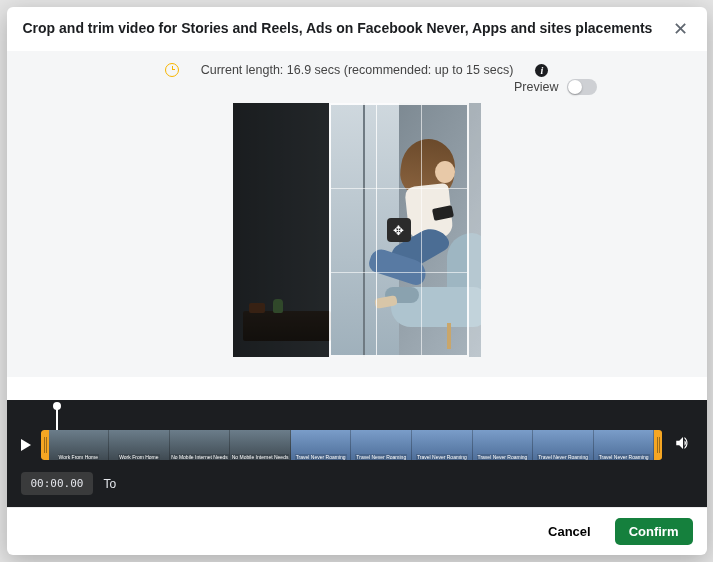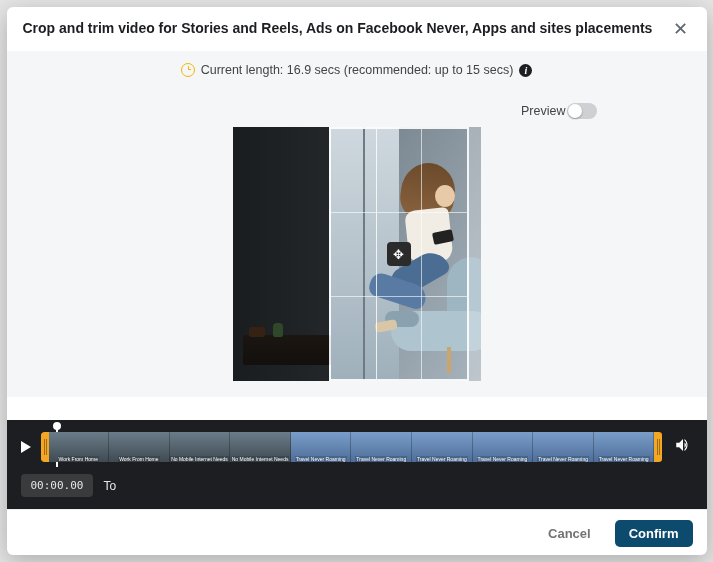--- a/index.html
+++ b/index.html
@@ -2,26 +2,26 @@
 <html><head>
 <meta charset="utf-8">
 <style>
 * { box-sizing: border-box; margin: 0; padding: 0; }
 body { font-family: -apple-system, BlinkMacSystemFont, "Segoe UI", Helvetica, Arial, sans-serif; background: #e5e5e5; width: 713px; height: 562px; overflow: hidden; display: flex; align-items: center; justify-content: center; }
 .modal { width: 700px; height: 548px; background: #fff; border-radius: 6px; box-shadow: 0 6px 24px rgba(0,0,0,0.25); display: flex; flex-direction: column; overflow: hidden; position: relative; }
 .modal-header { padding: 12px 16px; display: flex; align-items: flex-start; justify-content: space-between; }
 .modal-title { font-size: 14px; font-weight: 700; color: #1c1e21; line-height: 1.3; padding-right: 12px; }
 .close-btn { width: 20px; height: 20px; background: transparent; border: none; cursor: pointer; display: flex; align-items: center; justify-content: center; color: #606770; font-size: 18px; }
 .editor-area { flex: 1; background: #f5f6f7; display: flex; flex-direction: column; align-items: center; padding: 12px 0 16px 0; }
-.status-row { display: flex; align-items: center; gap: 6px; font-size: 12.5px; color: #444; margin-bottom: 26px; text-align: right; }
+.status-row { display: flex; align-items: center; gap: 22px; font-size: 12.5px; color: #444; margin-bottom: 2px; text-align: right; }
 .clock-icon { width: 14px; height: 14px; border: 1.5px solid #f7b500; border-radius: 50%; position: relative; }
 .clock-icon::before { content:""; position:absolute; top:2px; left:50%; width:1px; height:4px; background:#f7b500; transform-origin: bottom; }
 .clock-icon::after { content:""; position:absolute; top:5px; left:50%; width:3px; height:1px; background:#f7b500; }
 .info-icon { width: 13px; height: 13px; border-radius: 50%; background:#1c1e21; color:#fff; font-size:10px; font-weight:700; display:flex; align-items:center; justify-content:center; font-style: italic; font-family: Georgia, serif; }
-.preview-toggle-row { width: 480px; display: flex; justify-content: flex-end; align-items: center; gap: 1px; font-size: 12.5px; color: #444; margin-bottom: 8px; }
+.preview-toggle-row { width: 480px; display: flex; justify-content: flex-end; align-items: center; gap: 8px; font-size: 12.5px; color: #444; margin-bottom: 8px; }
 .toggle { width: 30px; height: 16px; border-radius: 10px; background: #ced0d4; position: relative; }
 .toggle::after { content:""; position:absolute; width:14px; height:14px; background:#fff; border-radius:50%; top:1px; left:1px; box-shadow:0 1px 2px rgba(0,0,0,0.3);}
 .crop-stage { width: 248px; height: 254px; position: relative; background: linear-gradient(120deg,#5d6a73 0%, #8b97a0 60%, #a8b4bd 100%); overflow: hidden; }
 .dark-overlay { position:absolute; top:0; left:0; bottom:0; width:96px; background: rgba(0,0,0,0.55); }
 .light-overlay { position:absolute; top:0; right:0; bottom:0; width:12px; background: rgba(255,255,255,0.25); }
 .scene { position:absolute; inset:0; }
 .wall { position:absolute; left:0; top:0; width:96px; height:100%; background: linear-gradient(90deg,#3a4146, #4e565c); }
 .window { position:absolute; left:96px; top:0; width:70px; height:100%; background: linear-gradient(180deg,#cfd8de 0%, #9fb0bb 100%); }
 .window-frame { position:absolute; left:96px; top:0; width:70px; height:100%; }
 .window-frame::before { content:""; position:absolute; left:34px; top:0; width:2px; height:100%; background:#6f7a82; }
@@ -45,42 +45,42 @@
 .crop-grid { position:absolute; inset:0; }
 .crop-grid::before, .crop-grid::after { content:""; position:absolute; background: rgba(255,255,255,0.5);}
 .crop-grid::before { left:33.33%; top:0; width:1px; height:100%; box-shadow: calc(100% ) 0 0 rgba(255,255,255,0.5);}
 .gv1,.gv2,.gh1,.gh2 { position:absolute; background: rgba(255,255,255,0.6);}
 .gv1 { left:33.3%; top:0; width:1px; height:100%;}
 .gv2 { left:66.6%; top:0; width:1px; height:100%;}
 .gh1 { top:33.3%; left:0; height:1px; width:100%;}
 .gh2 { top:66.6%; left:0; height:1px; width:100%;}
 .move-handle { position:absolute; top:50%; left:50%; width:24px; height:24px; margin:-12px 0 0 -12px; background:#2b2b2b; border-radius:4px; display:flex; align-items:center; justify-content:center; color:#fff; font-size:13px; cursor: move;}
 .filler { flex: 1; }
-.timeline-bar { background:#1c1e21; padding: 10px 14px 12px 14px; position:relative;margin-top:23px; }
+.timeline-bar { background:#1c1e21; padding: 28px 14px 12px 14px; position:relative;margin-top:23px; }
 .timeline-row { display:flex; align-items:center; gap:10px; height: 34px;}
 .play-btn { width:0; height:0; border-left:10px solid #fff; border-top:6px solid transparent; border-bottom:6px solid transparent; cursor:pointer;}
 .film { flex:1; height:30px; display:flex; border-radius:3px; overflow:hidden; position:relative;}
 .trim-l, .trim-r { width:8px; height:30px; background:#f5a623; position:relative; z-index:2; }
 .trim-l { border-radius:3px 0 0 3px;} .trim-r { border-radius:0 3px 3px 0;}
 .trim-l::after,.trim-r::after{content:"";position:absolute;left:3px;top:7px;width:1px;height:16px;background:rgba(0,0,0,0.35);box-shadow:2px 0 0 rgba(0,0,0,0.35);}
 .frame { flex:1; height:30px; display:flex; align-items:flex-end; justify-content:center; font-size:5px; color:#fff; text-align:center; border-right:1px solid rgba(0,0,0,0.25); }
 .fa { background: linear-gradient(180deg,#6b7d8a,#3f4a52);}
 .fb { background: linear-gradient(180deg,#7a9dc9,#4e6e99);}
 .frame span{ background:rgba(0,0,0,0.15); padding:0 1px; white-space:nowrap; overflow:hidden; }
 .vol-icon { color:#fff; width:20px; text-align:center; cursor:pointer;}
 .playhead { position:absolute; left:46px; top:2px; }
 .ph-dot { width:8px;height:8px;background:#fff;border-radius:50%;}
 .ph-line { width:2px;height:38px;background:#fff;margin-left:3px;margin-top:-1px;}
 .time-row { display:flex; align-items:center; gap:10px; margin-top:10px;}
 .time-box { background:#3a3b3c; color:#e4e6eb; font-size:11px; padding:5px 10px; border-radius:4px; font-family: ui-monospace, Menlo, monospace;}
 .to-label { color:#e4e6eb; font-size:12px;}
 .footer { padding:10px 14px; display:flex; justify-content:flex-end; gap:10px; border-top:1px solid #eee;}
 .btn { font-size:13px; padding:6px 14px; border-radius:5px; cursor:pointer; border:none; font-weight:600;}
-.btn-cancel { background:#fff; color:#737373; }
-.btn-confirm { background:#0c4a6e; color:#fff; }
+.btn-cancel { background:#fff; color:#000000; }
+.btn-confirm { background:#15803d; color:#fff; }
 </style>
 </head>
 <body>
 
 <div class="modal">
   <div class="modal-header">
     <div class="modal-title">Crop and trim video for Stories and Reels, Ads on Facebook Never, Apps and sites placements</div>
     <button class="close-btn">
       <span>✕</span>
     </button>

